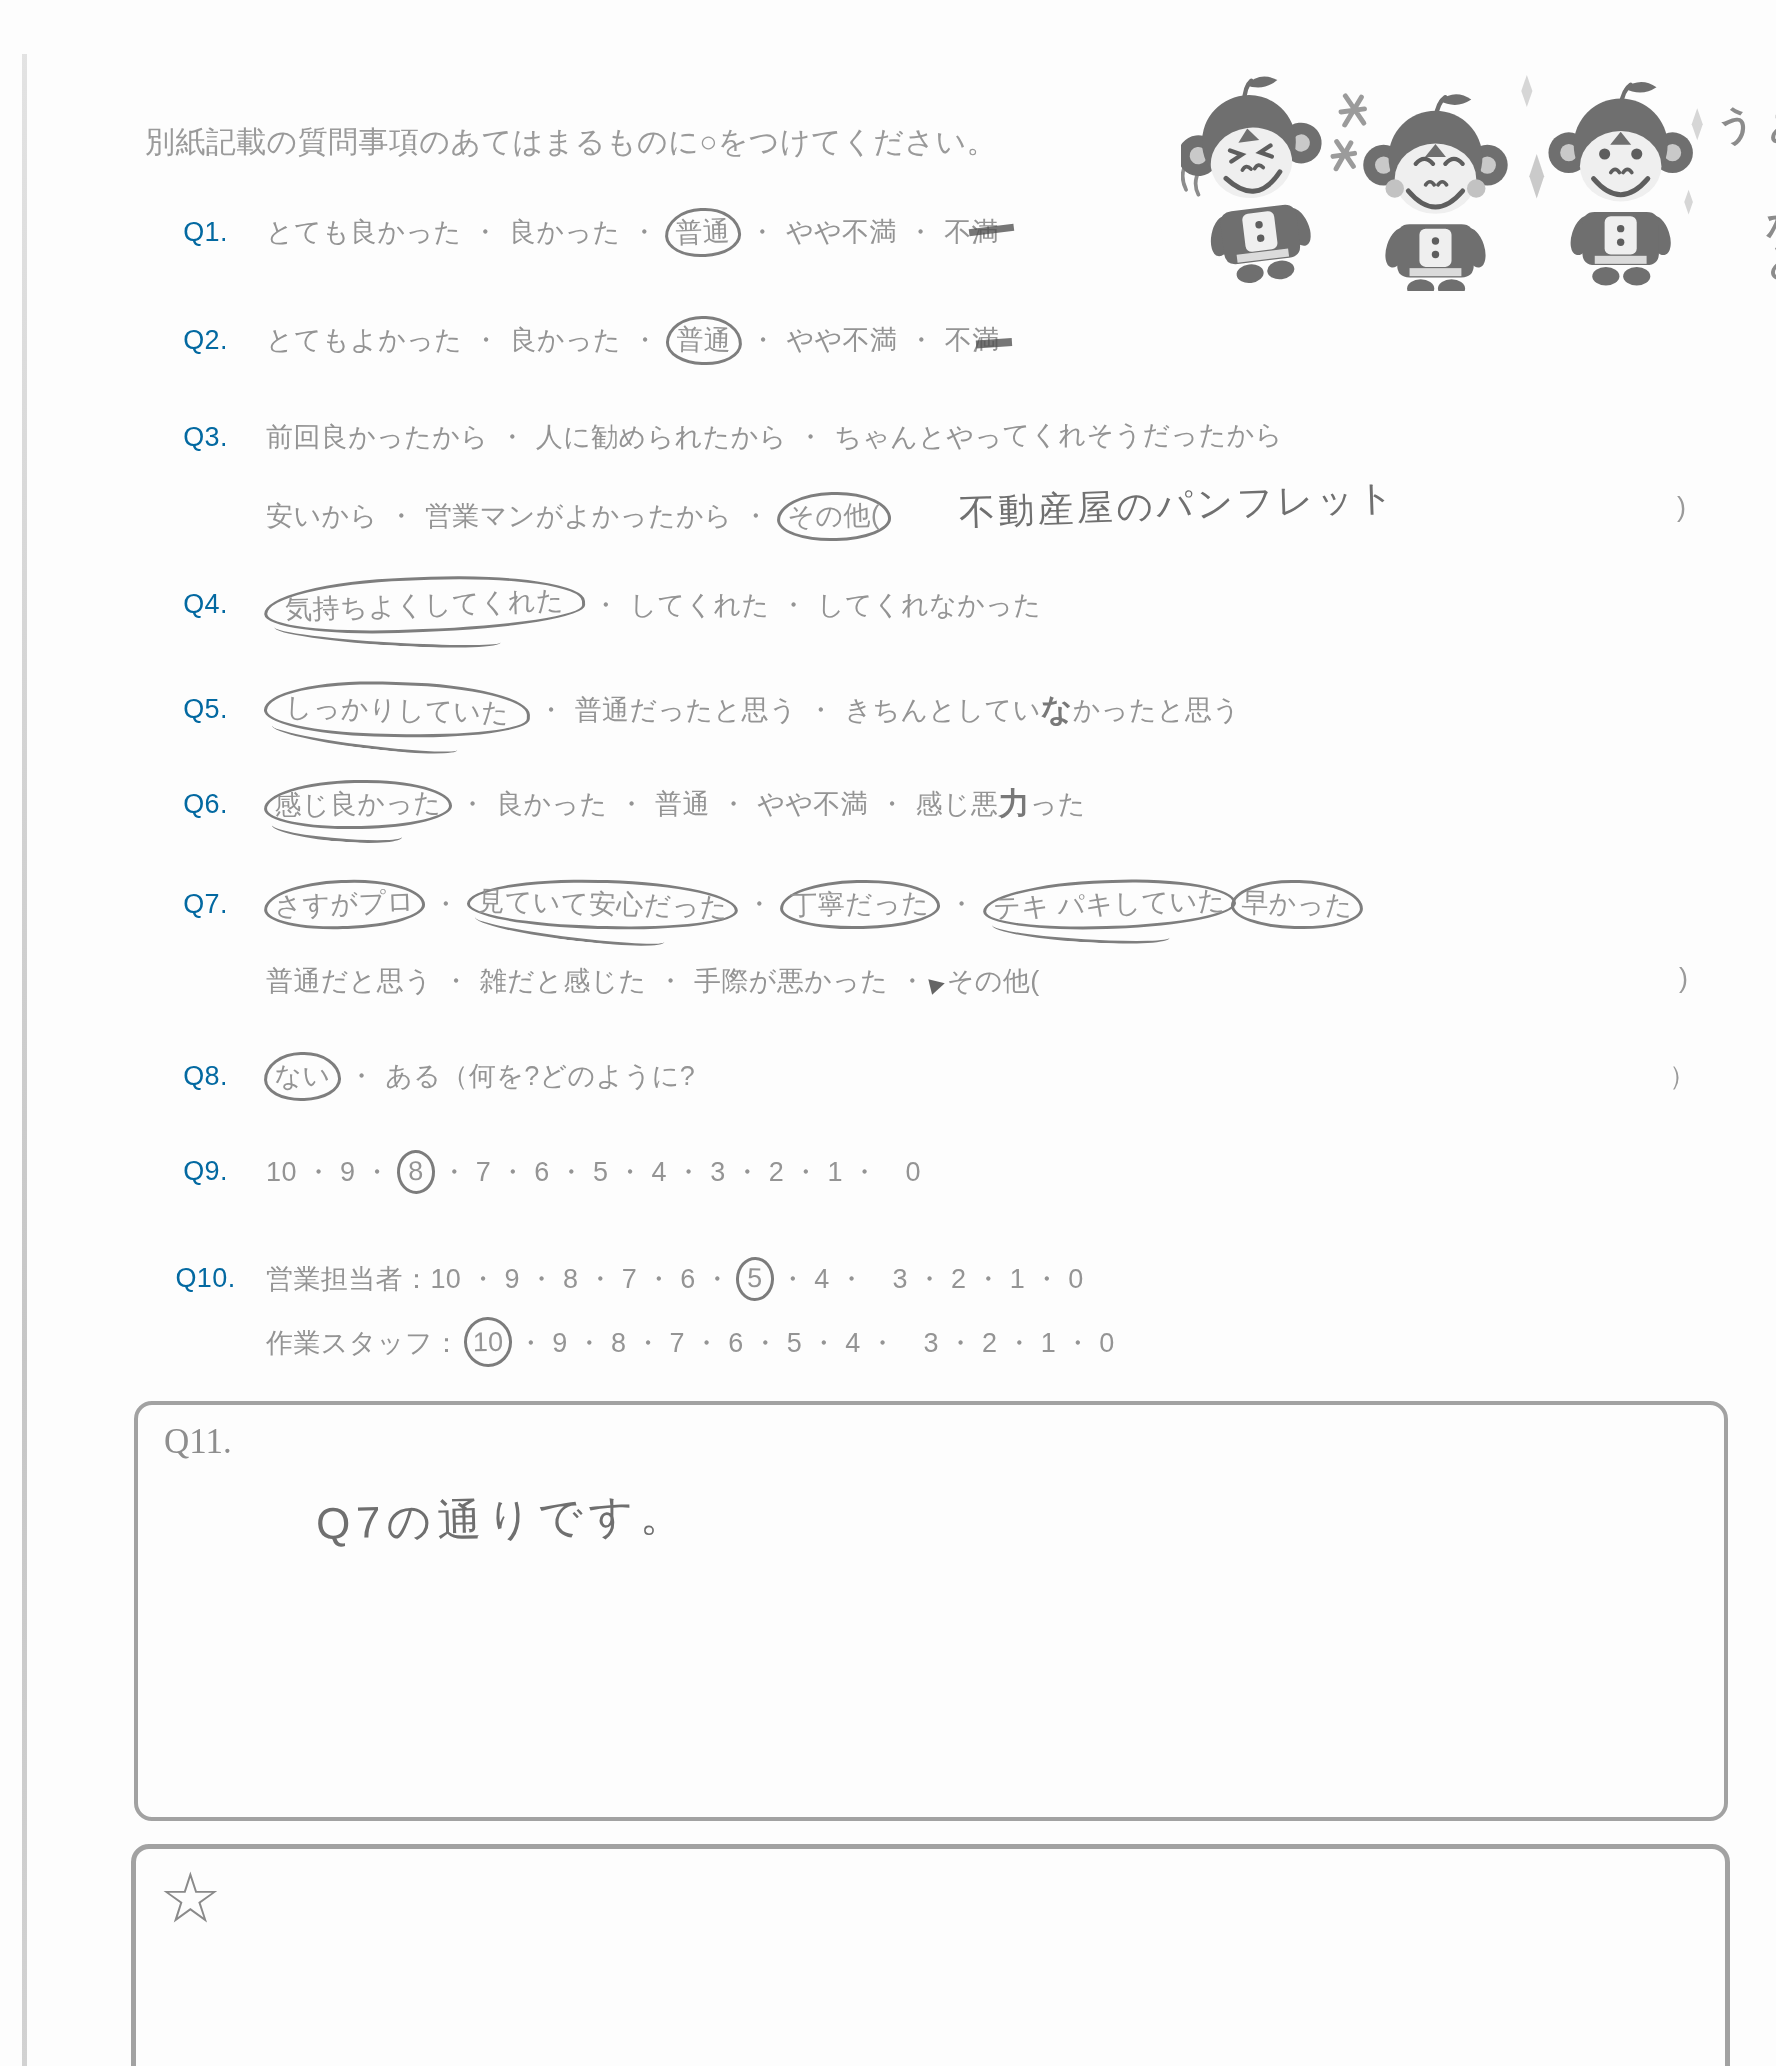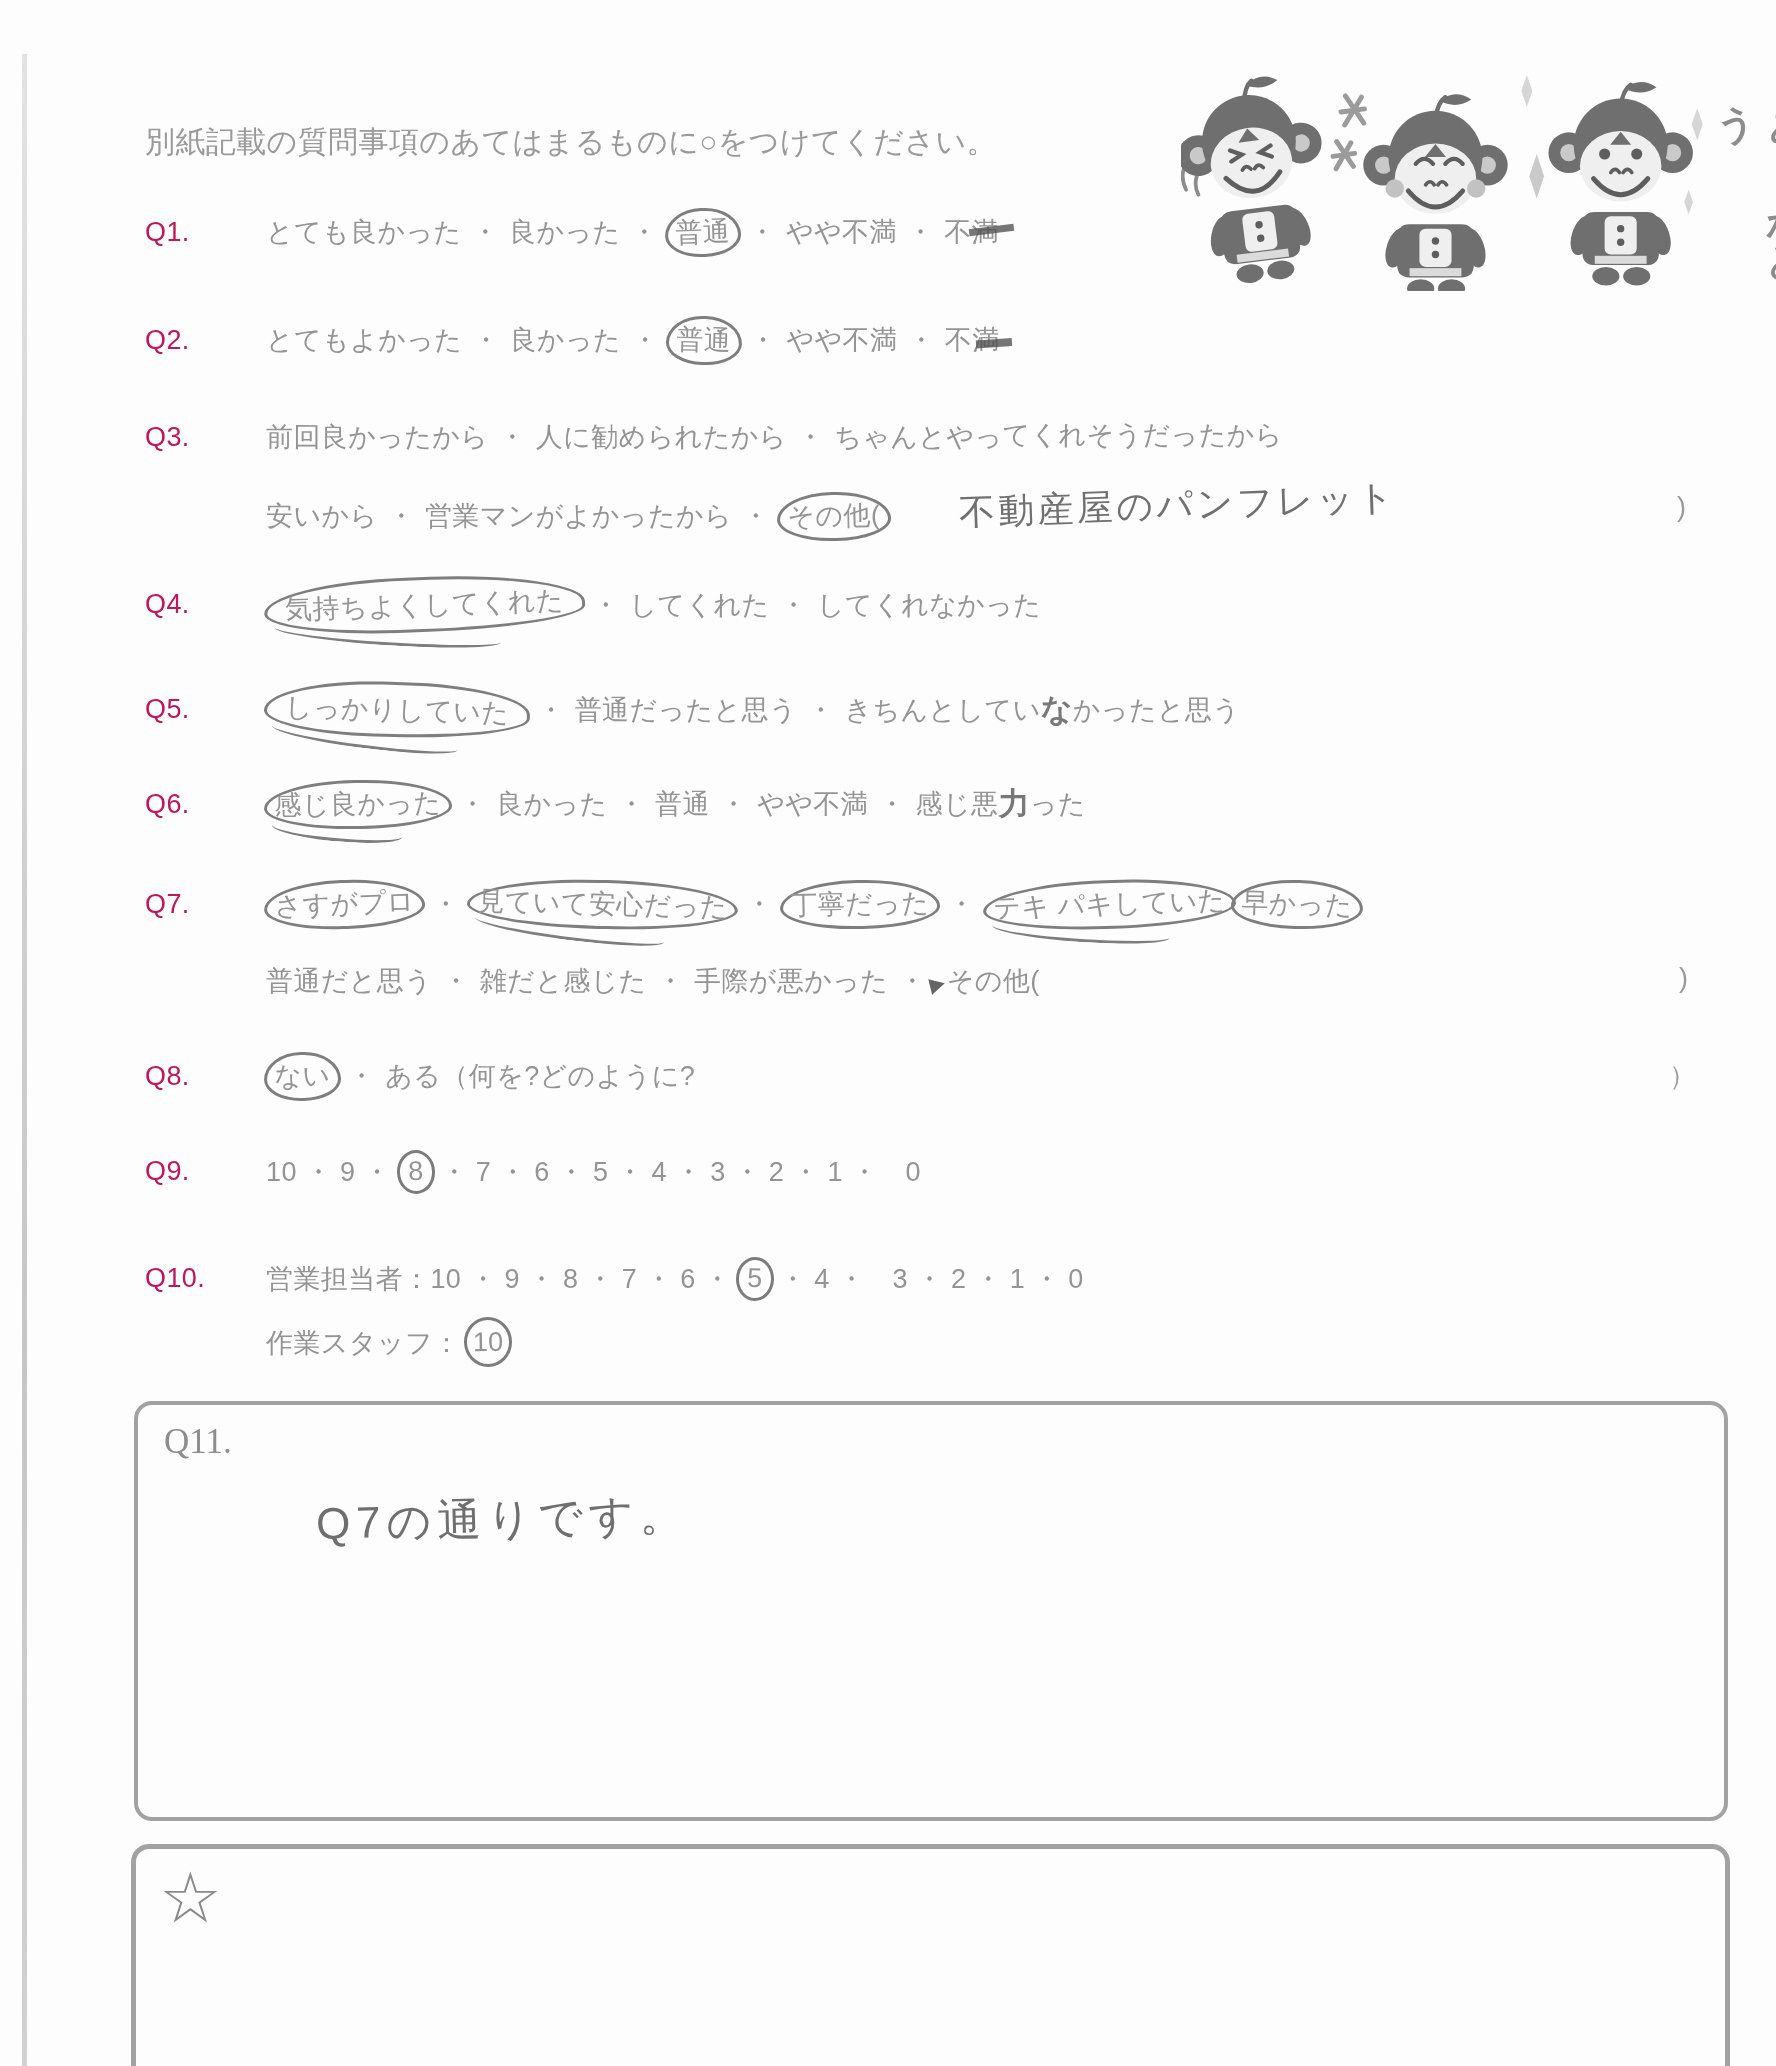--- a/index.html
+++ b/index.html
@@ -24,21 +24,21 @@
   .title-suffix { font-size:40px; font-weight:bold; color:#8d8d8d; margin-left:23px; padding-bottom:3.3px; }
   .instruction { position:absolute; left:145px; top:122px; font-size:30px; color:#9a9a9a; letter-spacing:0.4px; white-space:nowrap; }
   
   .mascots { position:absolute; left:1181px; top:49px; }
   .thanks-vertical { position:absolute; left:1707px; top:78px; height:198px;
     writing-mode:vertical-rl; font-size:39px; color:#8c8c8c; letter-spacing:2.5px;
     transform:rotate(2deg); font-weight:bold; }
   
   .qrow { position:absolute; left:145px; display:flex; align-items:center;
     font-size:27px; color:#949494; white-space:nowrap; letter-spacing:0.4px; }
-  .qlabel { display:inline-block; width:121px; color:#be185d; }
+  .qlabel { display:inline-block; width:121px; color:#0369a1;text-align:center; }
   .indent { padding-left:121px; }
   .sep { margin:0 10px; }
   .opt { display:inline-block; }
   .bold-artifact { font-weight:bold; font-size:31px; color:#787878; }
   .gap-raise { position:relative; top:-2.5px; }
   .circ { position:relative; display:inline-block; border:3.3px solid #7e7e7e;
     border-radius:50% 50% 50% 50% / 58% 58% 46% 46%; padding:4.1px 12.4px; margin:-4.1px -2.5px; }
   .circ.tight { padding:3.3px 7.4px; }
   .circ.blob { padding:6.6px 18px; border-radius:48% 52% 55% 45% / 62% 58% 42% 46%; }
   .rA { transform:rotate(-2deg); } .rB { transform:rotate(1.5deg); } .rC { transform:rotate(-1deg); }
@@ -247,20 +247,21 @@
 <div class="qrow" style="top:1260px">
   <span class="qlabel">Q10.</span>
   <span class="opt">営業担当者：</span>
   <span class="opt">10 ・ 9 ・ 8 ・ 7 ・ 6 ・</span>
   <span class="circ-num rB" style="margin:-3.3px 5px">5</span>
   <span class="opt">・ 4 ・　3 ・ 2 ・ 1 ・ 0</span>
 </div>
 <div class="qrow indent" style="top:1324px">
   <span class="opt">作業スタッフ：</span>
   <span class="circ-num big rC" style="margin:-6.6px 4.1px">10</span>
+  <span class="opt">・ 9 ・ 8 ・ 7 ・ 6 ・ 5 ・ 4 ・　3 ・ 2 ・ 1 ・ 0</span>
 </div>
 
 <div class="answer-box" style="left:134px; top:1401px; width:1586px; height:412px">
   <div class="q11-label">Q11.</div>
   <div class="q11-answer">Q7の通りです。</div>
 </div>
 
 <div class="answer-box" style="left:131px; top:1844px; width:1589px; height:451px; border-width:5.4px">
   <div class="star-glyph">☆</div>
 </div>

